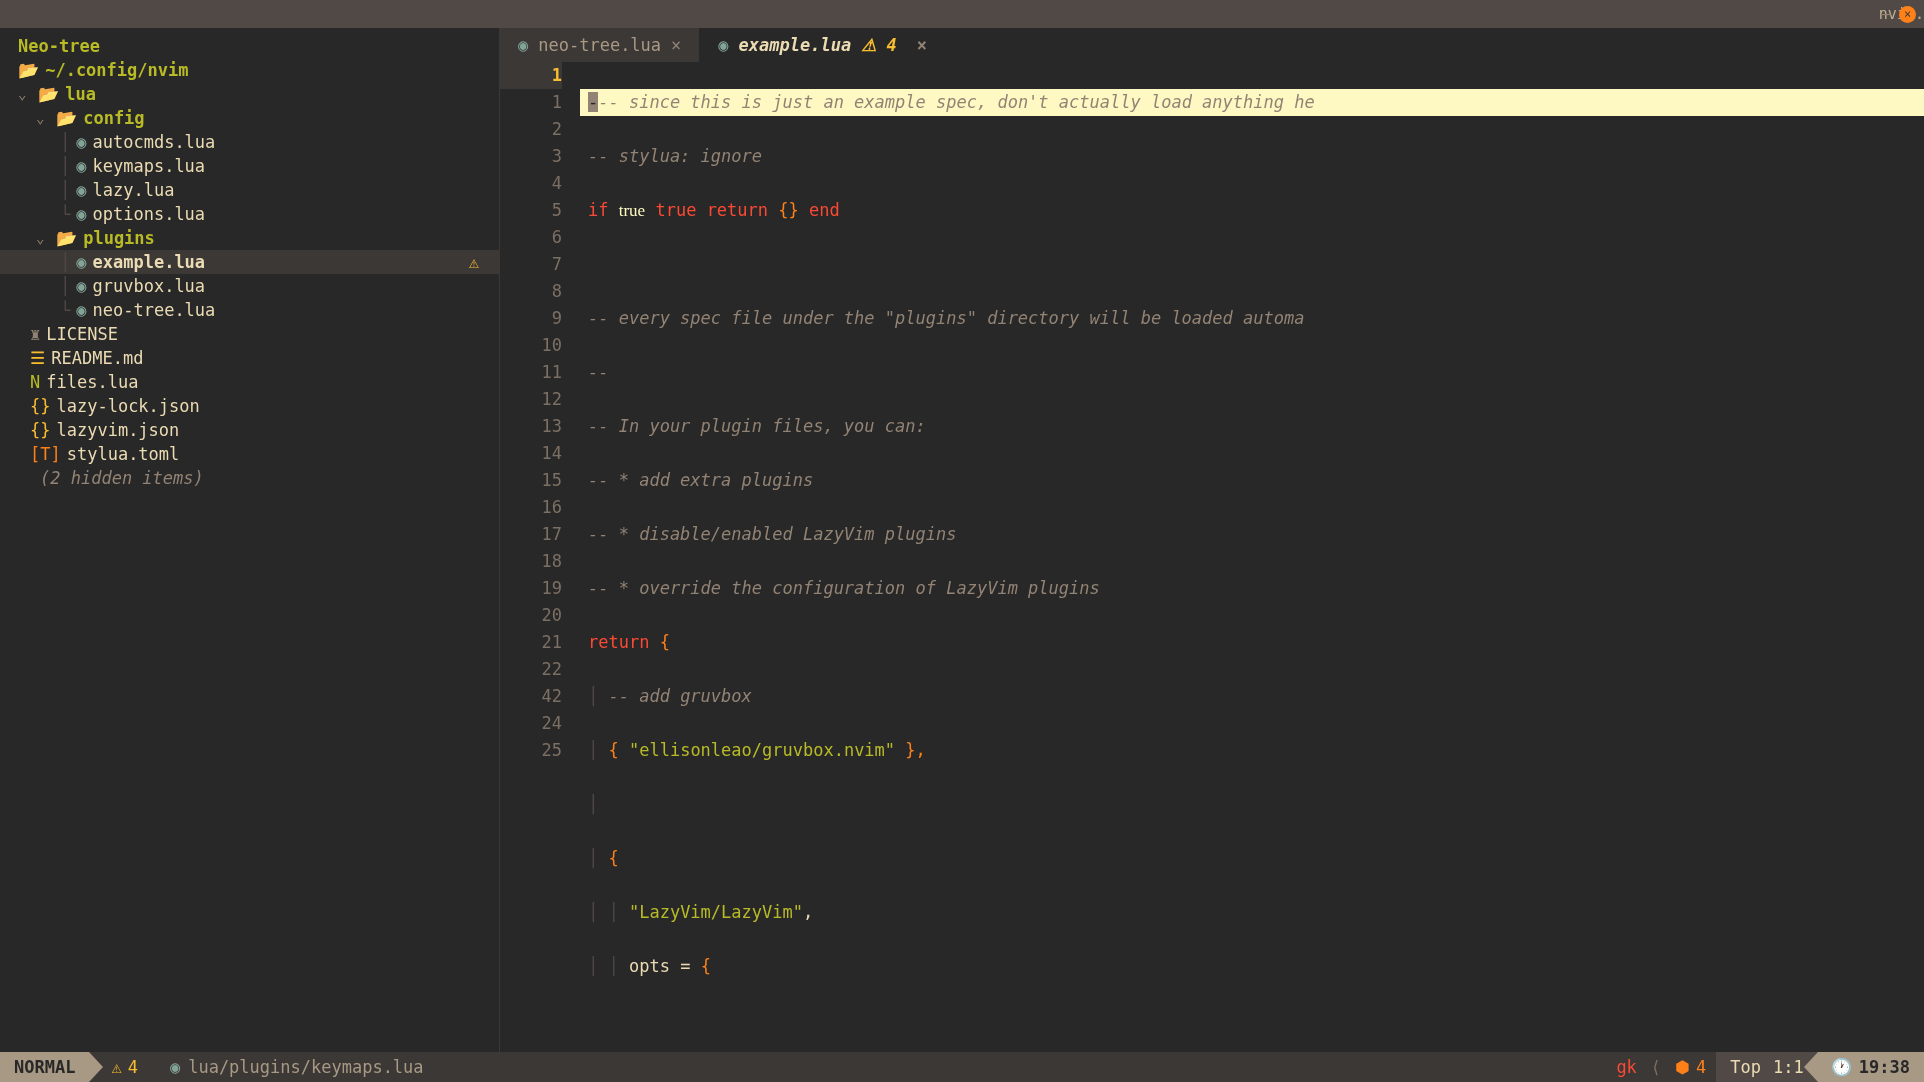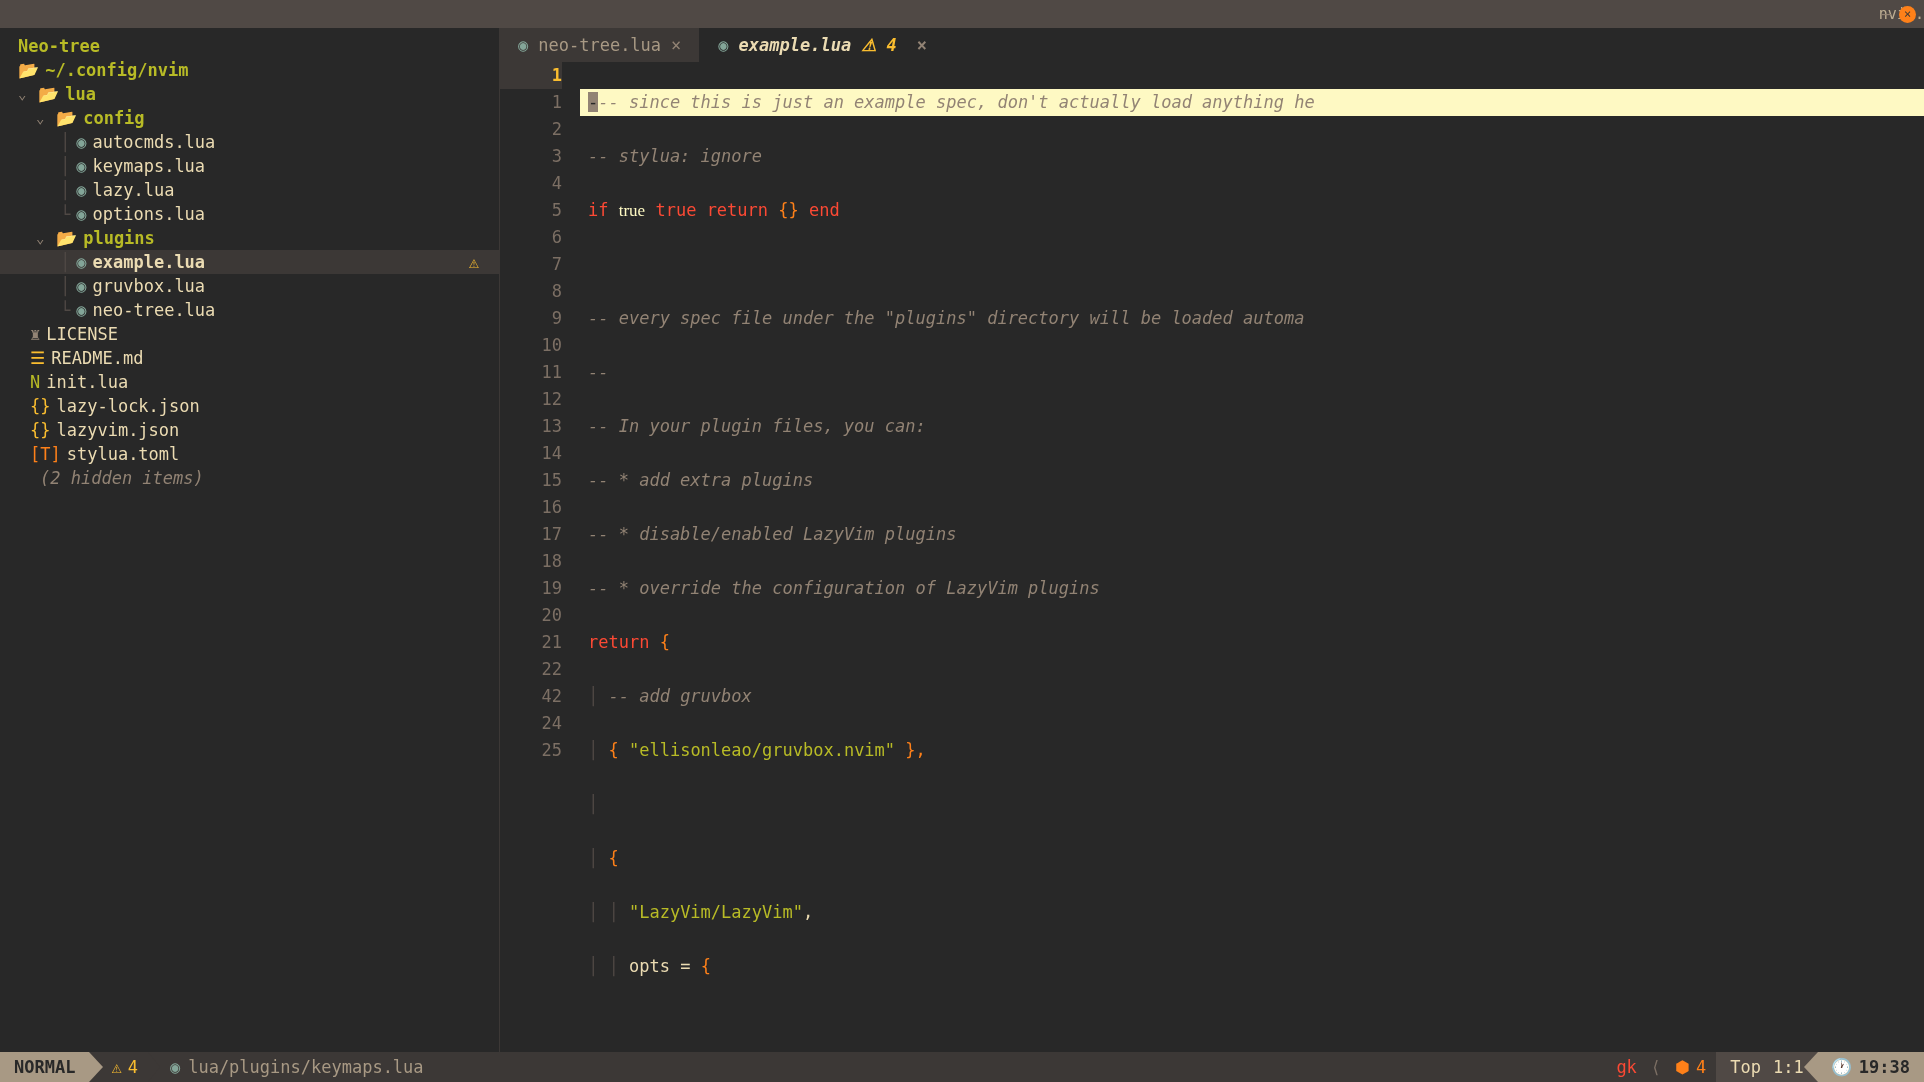--- a/index.html
+++ b/index.html
@@ -251,21 +251,21 @@
     <div class="tree-row" style="padding-left:30px">
       <span class="license-icon">♜</span>
       <span>LICENSE</span>
     </div>
     <div class="tree-row" style="padding-left:30px">
       <span class="readme-icon">☰</span>
       <span>README.md</span>
     </div>
     <div class="tree-row" style="padding-left:30px">
       <span class="n-icon">N</span>
-      <span>init.lua</span>
+      <span>files.lua</span>
     </div>
     <div class="tree-row" style="padding-left:30px">
       <span class="json-icon">{}</span>
       <span>lazy-lock.json</span>
     </div>
     <div class="tree-row" style="padding-left:30px">
       <span class="json-icon">{}</span>
       <span>lazyvim.json</span>
     </div>
     <div class="tree-row" style="padding-left:30px">

